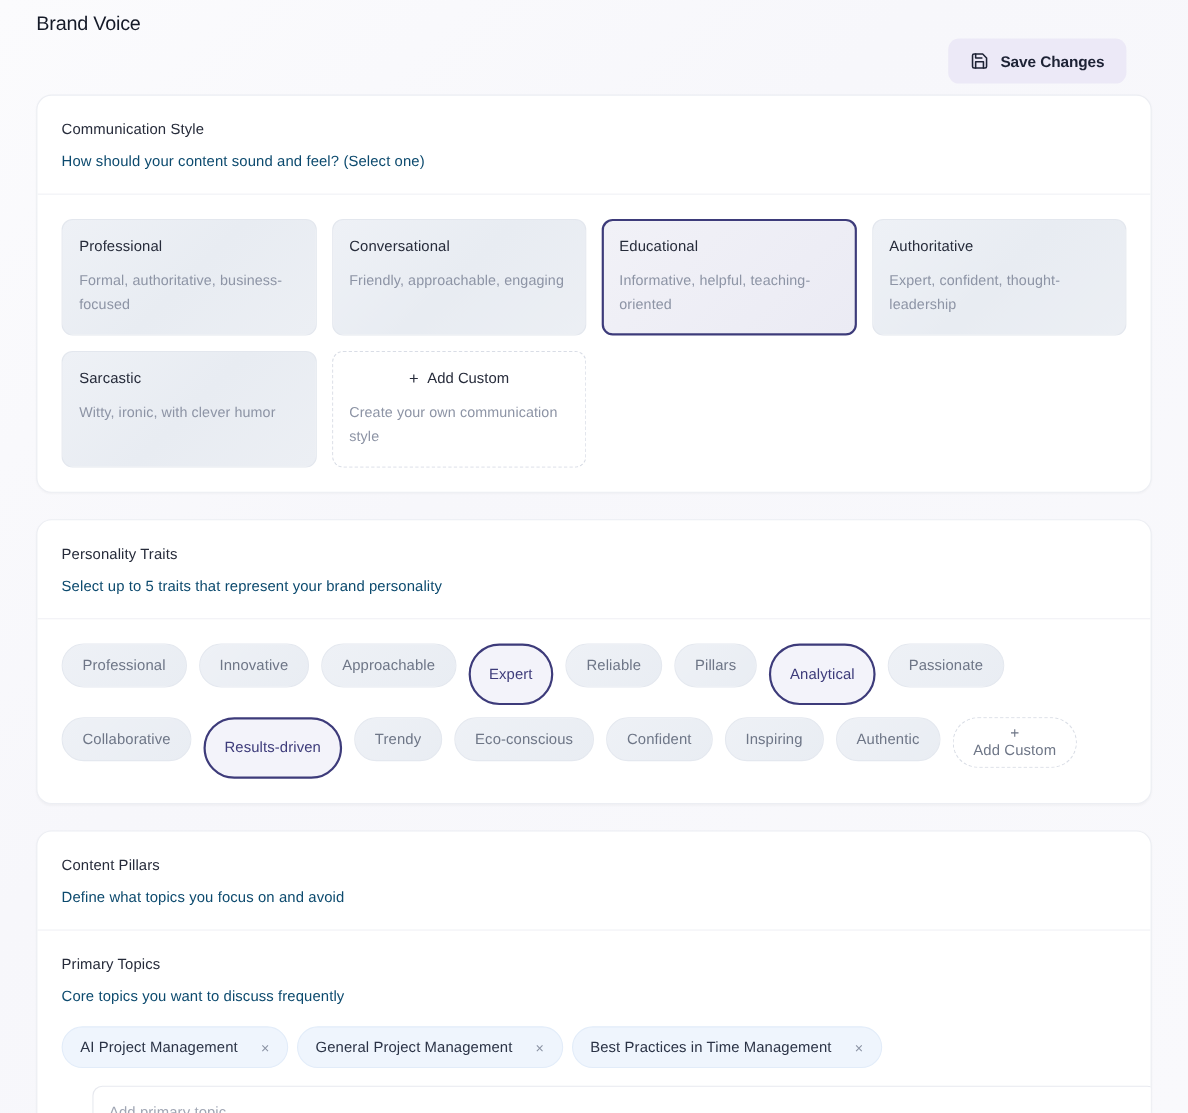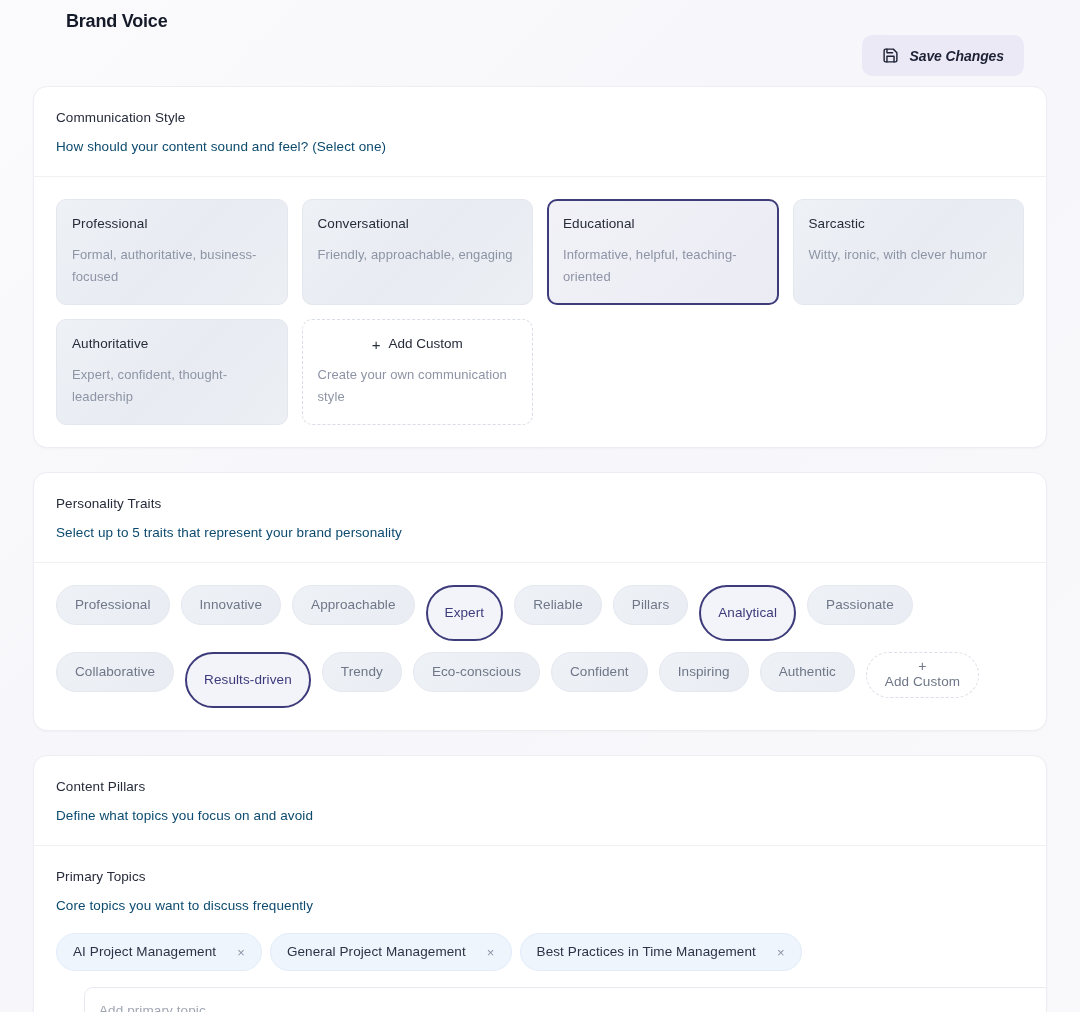--- a/index.html
+++ b/index.html
@@ -26,46 +26,44 @@
 
   
   .page-header {
     height: 86px;
     display: flex;
     align-items: flex-start;
     padding-top: 10px;
   }
   .page-title {
     font-size: 18px;
-    font-weight: bold;
+    font-weight: normal;
     letter-spacing: -0.2px;
     color: #151a28;
     line-height: 22px;
-    margin-left: 33px;
   }
   .header-actions {
     position: absolute;
     right: 56px;
     top: 35px;
   }
   .save-btn {
     display: inline-flex;
     align-items: center;
     gap: 10px;
     background: #ece9f7;
     border: none;
     border-radius: 10px;
     padding: 12px 20px;
     font-family: "Liberation Sans", sans-serif;
     font-size: 14px;
     font-weight: bold;
     color: #1d2235;
     cursor: pointer;
     letter-spacing: -0.1px;
-    font-style: italic;
   }
   .save-btn svg { display: block; }
 
   
   .card {
     background: #ffffff;
     border: 1px solid #eceef3;
     border-radius: 14px;
     box-shadow: 0 1px 2px rgba(16,24,40,0.03);
     margin-bottom: 24px;
@@ -268,27 +266,27 @@
           <div class="style-name">Conversational</div>
           <div class="style-desc">Friendly, approachable, engaging</div>
         </div>
 
         <div class="style-card selected">
           <div class="style-name">Educational</div>
           <div class="style-desc">Informative, helpful, teaching-oriented</div>
         </div>
 
         <div class="style-card">
+          <div class="style-name">Authoritative</div>
+          <div class="style-desc">Expert, confident, thought-leadership</div>
+        </div>
+
+        <div class="style-card">
           <div class="style-name">Sarcastic</div>
           <div class="style-desc">Witty, ironic, with clever humor</div>
-        </div>
-
-        <div class="style-card">
-          <div class="style-name">Authoritative</div>
-          <div class="style-desc">Expert, confident, thought-leadership</div>
         </div>
 
         <div class="style-card custom">
           <div class="custom-head">
             <span class="plus-glyph">+</span>
             <span>Add Custom</span>
           </div>
           <div class="custom-desc">Create your own communication style</div>
         </div>
 

